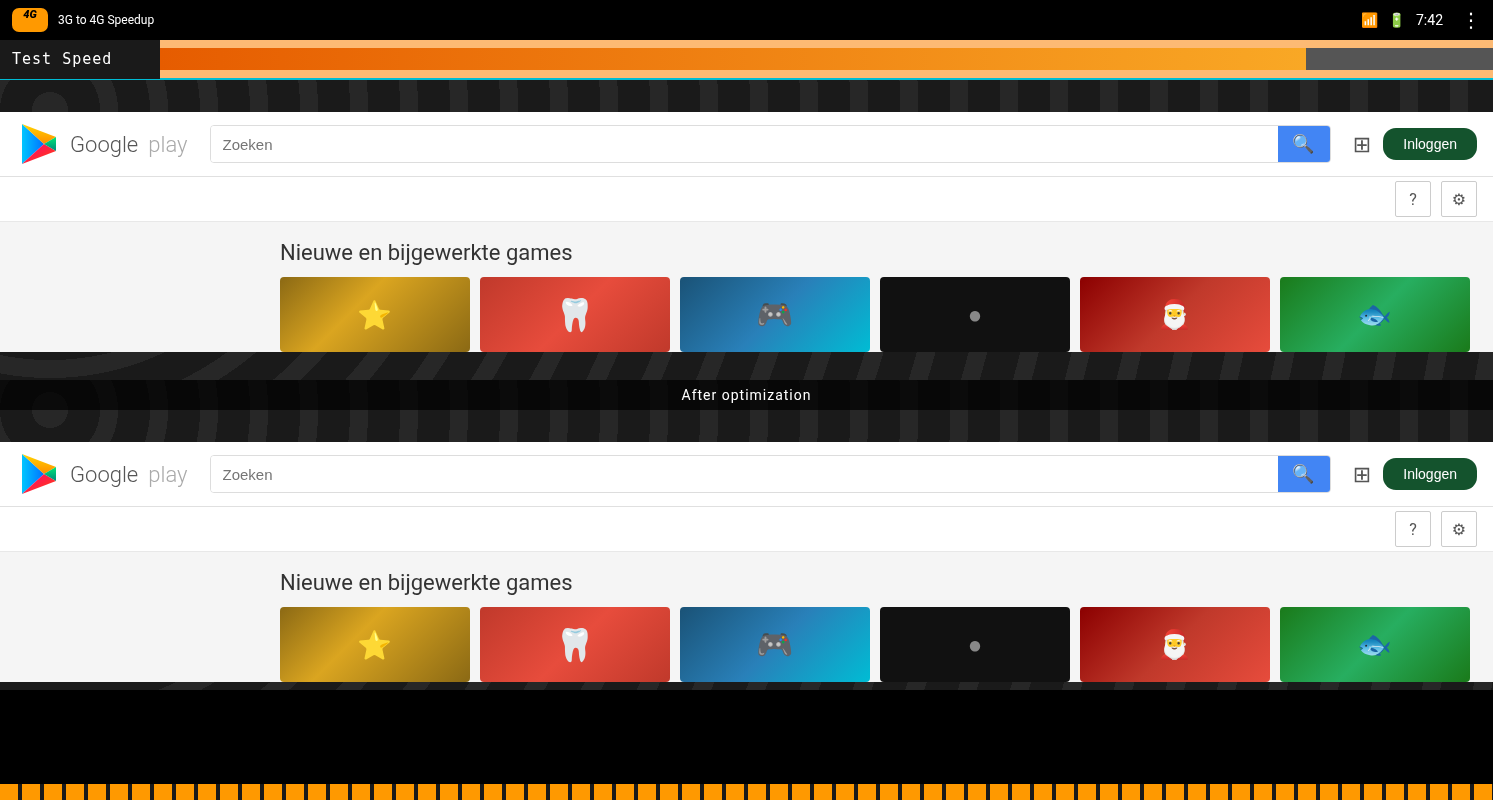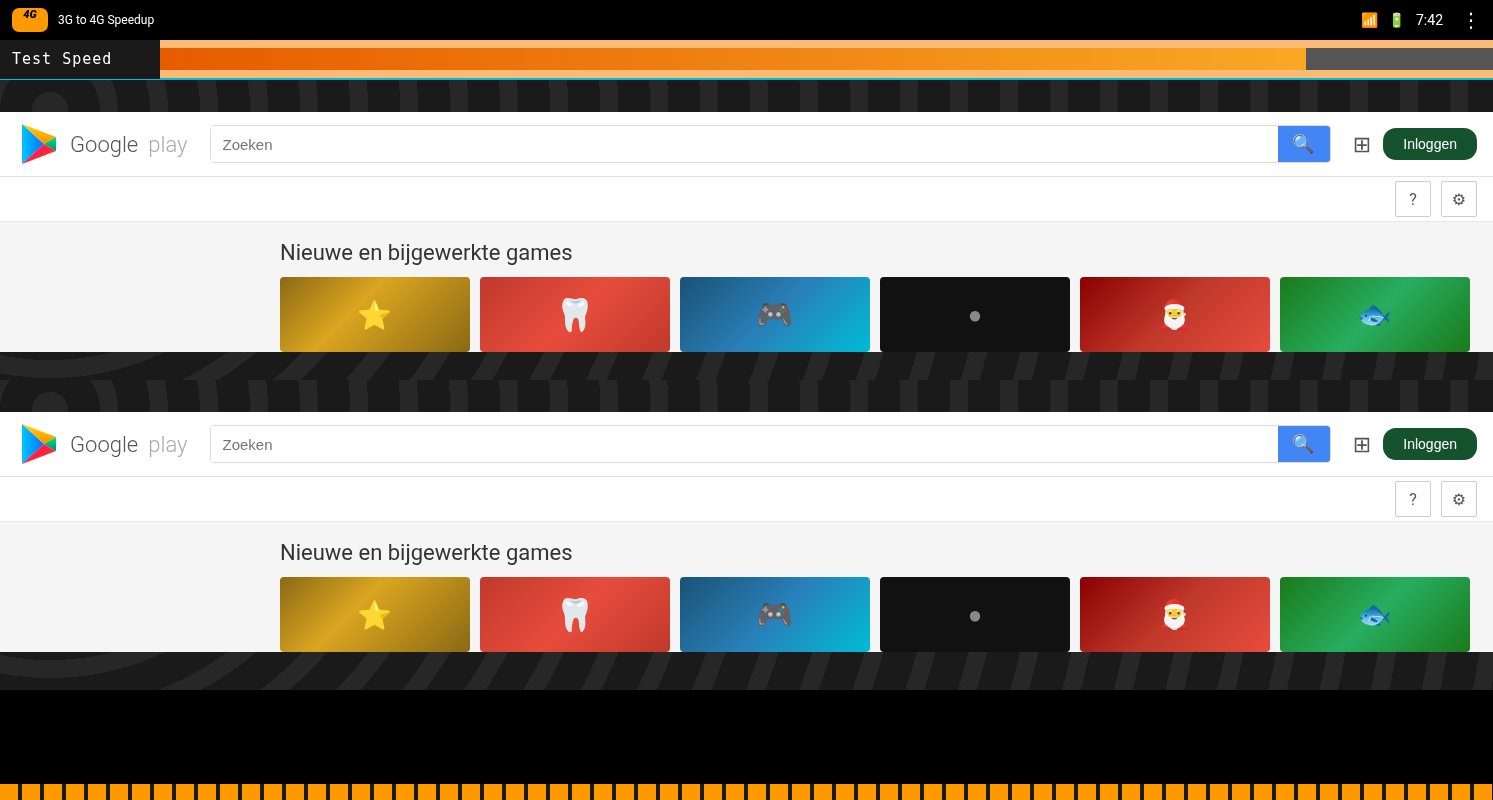--- a/index.html
+++ b/index.html
@@ -369,20 +369,23 @@
         </div>
         <div class="game-card game-card-6">
           <div style="width:100%;height:100%;display:flex;align-items:center;justify-content:center;color:#fff;font-size:28px;">🐟</div>
         </div>
       </div>
     </div>
   </div>
 </div>
 
 <div class="after-section dark-bg wifi-pattern">
+  <div class="section-divider">
+    <span>After optimization</span>
+  </div>
 
   <div class="play-panel">
     <div class="play-header">
       <div class="google-play-logo">
         <svg class="play-logo-svg" viewBox="0 0 48 48">
           <polygon points="6,4 6,44 28,24" fill="url(#g1)"></polygon>
           <polygon points="6,4 28,24 40,17" fill="url(#g2)"></polygon>
           <polygon points="28,24 6,44 40,31" fill="url(#g3)"></polygon>
           <polygon points="40,17 28,24 40,31" fill="url(#g4)"></polygon>
         </svg>

